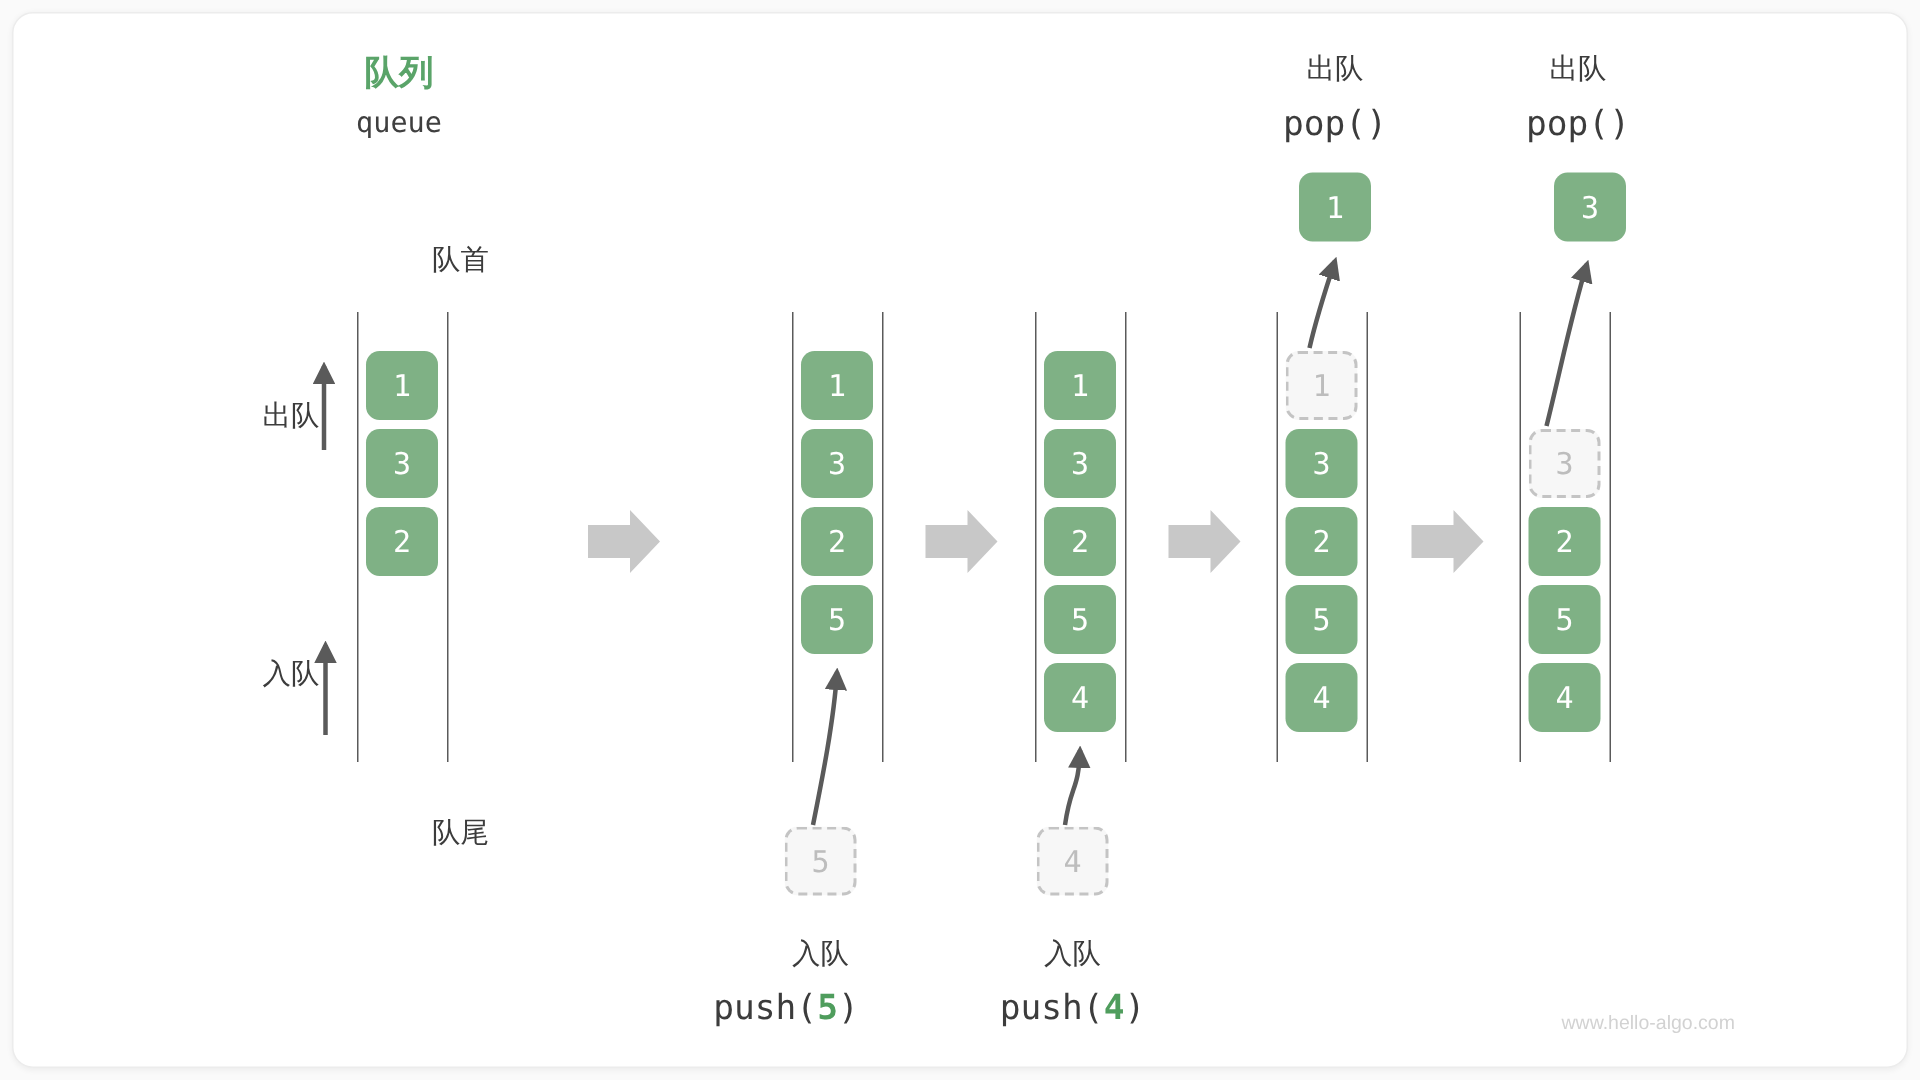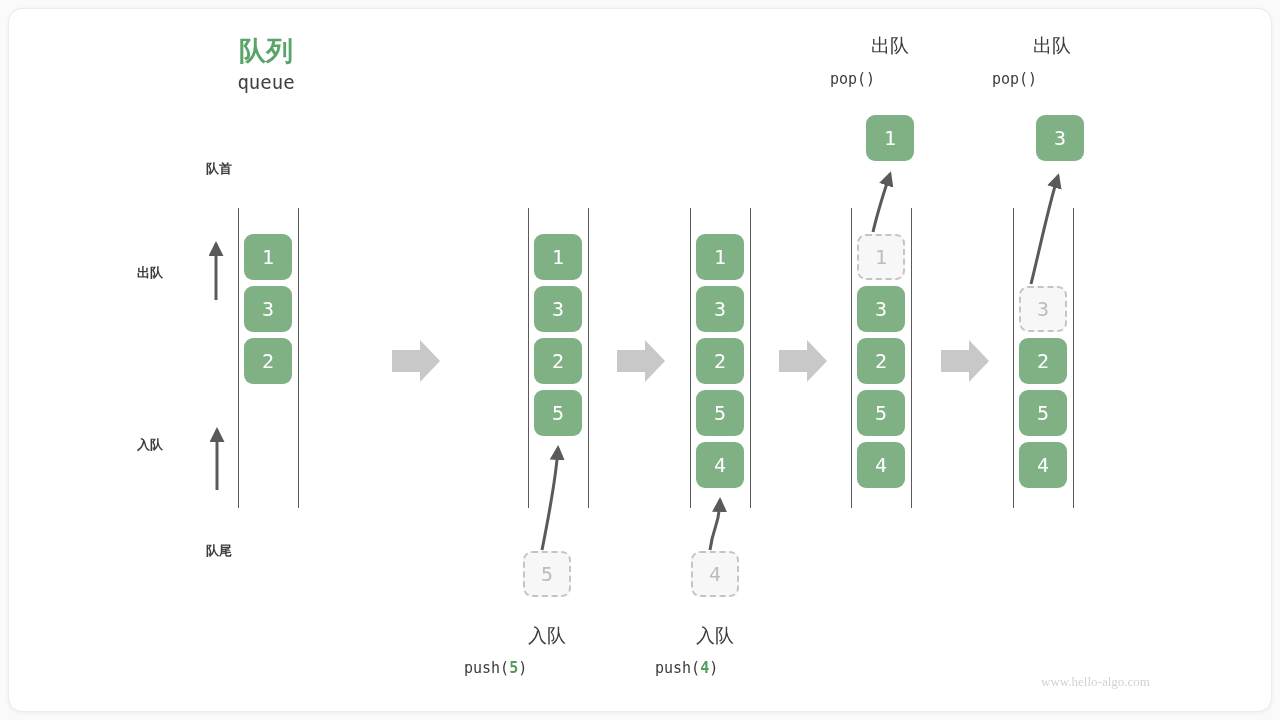--- a/index.html
+++ b/index.html
@@ -28,56 +28,56 @@
     background: #ffffff;
     border-radius: 14px;
     border: 1px solid #ececec;
     box-shadow: 0 1px 4px rgba(0,0,0,0.06);
     box-sizing: border-box;
   }
   .abs { position: absolute; }
 
   
   .title-cn {
-    font-size: 27px;
+    font-size: 23px;
     font-weight: bold;
     color: #5aa469;
     white-space: nowrap;
     text-align: center;
   }
   .title-en {
     font-family: "DejaVu Sans Mono", "Liberation Mono", monospace;
     font-size: 19px;
     color: #3f3f3f;
     white-space: nowrap;
     text-align: center;
   }
   .label-cn {
-    font-size: 13px;
-    font-weight: bold;
+    font-size: 19px;
+    font-weight: normal;
     color: #3c3c3c;
     white-space: nowrap;
-    text-align: left;
+    text-align: right;
   }
   .op-cn {
     font-size: 19px;
     color: #3c3c3c;
     white-space: nowrap;
     text-align: center;
   }
   .op-code {
     font-family: "DejaVu Sans Mono", "Liberation Mono", monospace;
-    font-size: 15px;
+    font-size: 23px;
     color: #3c3c3c;
     white-space: nowrap;
-    text-align: left;
+    text-align: center;
   }
   .op-code .arg { color: #4f9d5d; font-weight: bold; }
   .watermark {
-    font-family: Liberation Serif, serif;
+    font-family: Liberation Sans, sans-serif;
     font-size: 13px;
     color: #d2d2d2;
     white-space: nowrap;
   }
 
   
   .rail {
     position: absolute;
     width: 1px;
     background: #5a5a5a;

